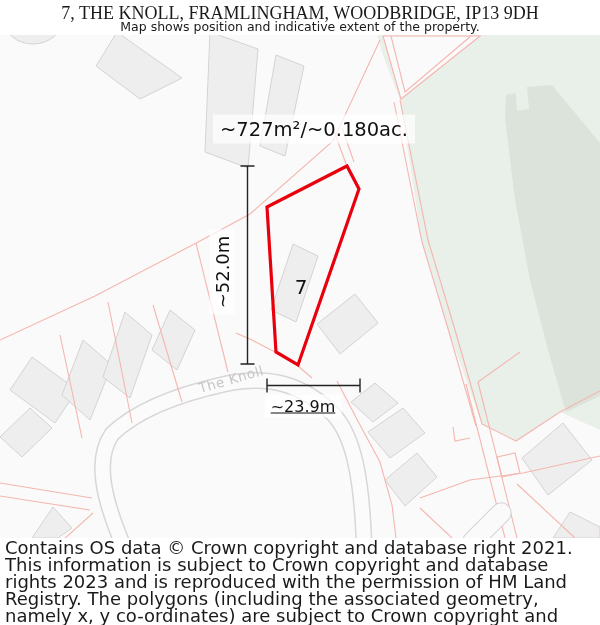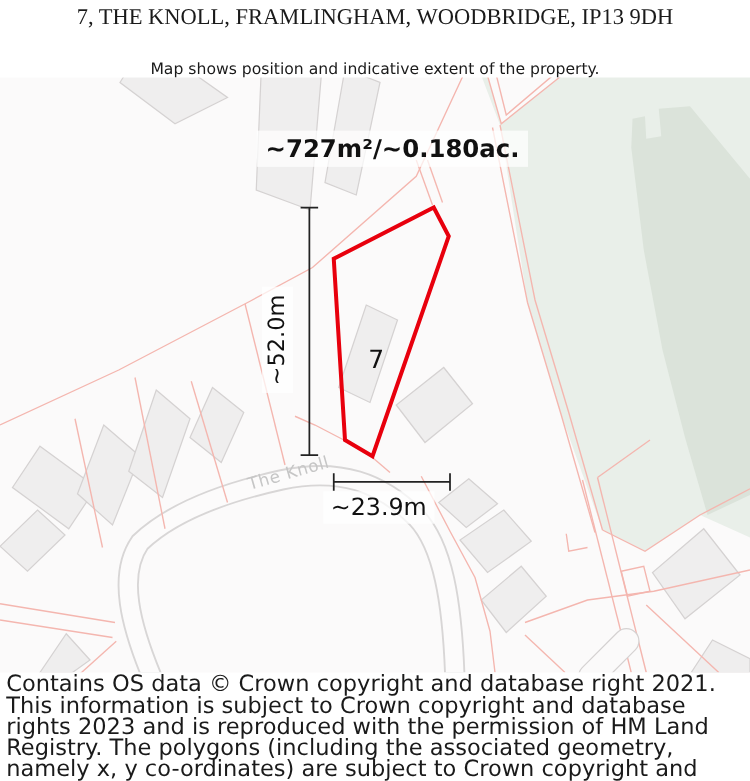--- a/index.html
+++ b/index.html
@@ -4,43 +4,43 @@
 <style>
   html,body{margin:0;padding:0;}
   body{
     width:600px;height:625px;position:relative;overflow:hidden;
     background:#ffffff;
     font-family:"DejaVu Sans","Liberation Sans",sans-serif;
     color:var(--text,#1a1a1a);
   }
   .header{position:absolute;top:0;left:0;width:600px;text-align:center;padding-top:6px;background:#fff;z-index:5;}
   .header .title{font-size:18px;line-height:14px;font-family:Liberation Serif, serif;}
-  .header .subtitle{font-size:12.5px;line-height:14px;margin-top:28px;}
+  .header .subtitle{font-size:12.5px;line-height:14px;}
   .map{position:absolute;top:35px;left:0;width:600px;height:503px;background:#fbfafa;overflow:hidden;}
   .map svg{position:absolute;top:0;left:0;}
   
   .green{fill:var(--greenspace,#e9efe9);stroke:none;}
   .green-dark{fill:var(--greenspace-dark,#dbe3da);stroke:none;}
   .building{fill:var(--building-fill,#efeeee);stroke:var(--building-stroke,#d5d2d2);stroke-width:1;}
   .parcel{fill:none;stroke:var(--parcel-line,#f4b6af);stroke-width:1.1;}
   .parcel-fill{fill:#fbfafa;stroke:var(--parcel-line,#f4b6af);stroke-width:1.1;}
   .road-casing{fill:none;stroke:var(--road-casing,#d8d6d6);stroke-width:17;}
   .road-fill{fill:none;stroke:#fcfbfb;stroke-width:14;}
   .capsule{fill:#fbfafa;stroke:var(--building-stroke,#d5d2d2);stroke-width:1;}
   .measure{fill:none;stroke:var(--measure-line,#222);stroke-width:1.4;}
   .plot{fill:none;stroke:var(--property-outline,#e8000d);stroke-width:3.2;stroke-linejoin:miter;}
   
   .maplabel{position:absolute;white-space:nowrap;color:#111;}
-  .area-label{left:314px;top:84px;transform:translate(-50%,-50%);font-size:19.5px;
-    background:rgba(255,255,255,0.72);padding:3px 7px;font-weight:bold;}
+  .area-label{left:314px;top:94px;transform:translate(-50%,-50%);font-size:19.5px;
+    background:rgba(255,255,255,0.72);padding:3px 7px;}
   .plot-number{left:301px;top:252px;transform:translate(-50%,-50%);font-size:20px;}
   .height-label{left:222px;top:237px;transform:translate(-50%,-50%) rotate(-90deg);font-size:18px;
     background:rgba(255,255,255,0.72);padding:2px 6px;}
-  .width-label{left:303px;top:371px;transform:translate(-50%,-50%);font-size:19px;
-    background:rgba(255,255,255,0.72);padding:2px 6px;}
+  .width-label{left:303px;top:371px;transform:translate(-50%,-50%);font-size:16px;
+    background:rgba(255,255,255,0.72);padding:2px 6px;text-decoration:underline;}
   .street-label{left:231px;top:344px;transform:translate(-50%,-50%) rotate(-16deg);
     font-size:13.5px;letter-spacing:0.5px;color:var(--street-text,#c6c6c6);}
   .footer{position:absolute;top:539px;left:5px;width:592px;font-size:18px;line-height:17px;background:#fff;}
 </style>
 </head>
 <body>
 
 <div class="header">
   <div class="title">7, THE KNOLL, FRAMLINGHAM, WOODBRIDGE, IP13 9DH</div>
   <div class="subtitle">Map shows position and indicative extent of the property.</div>

